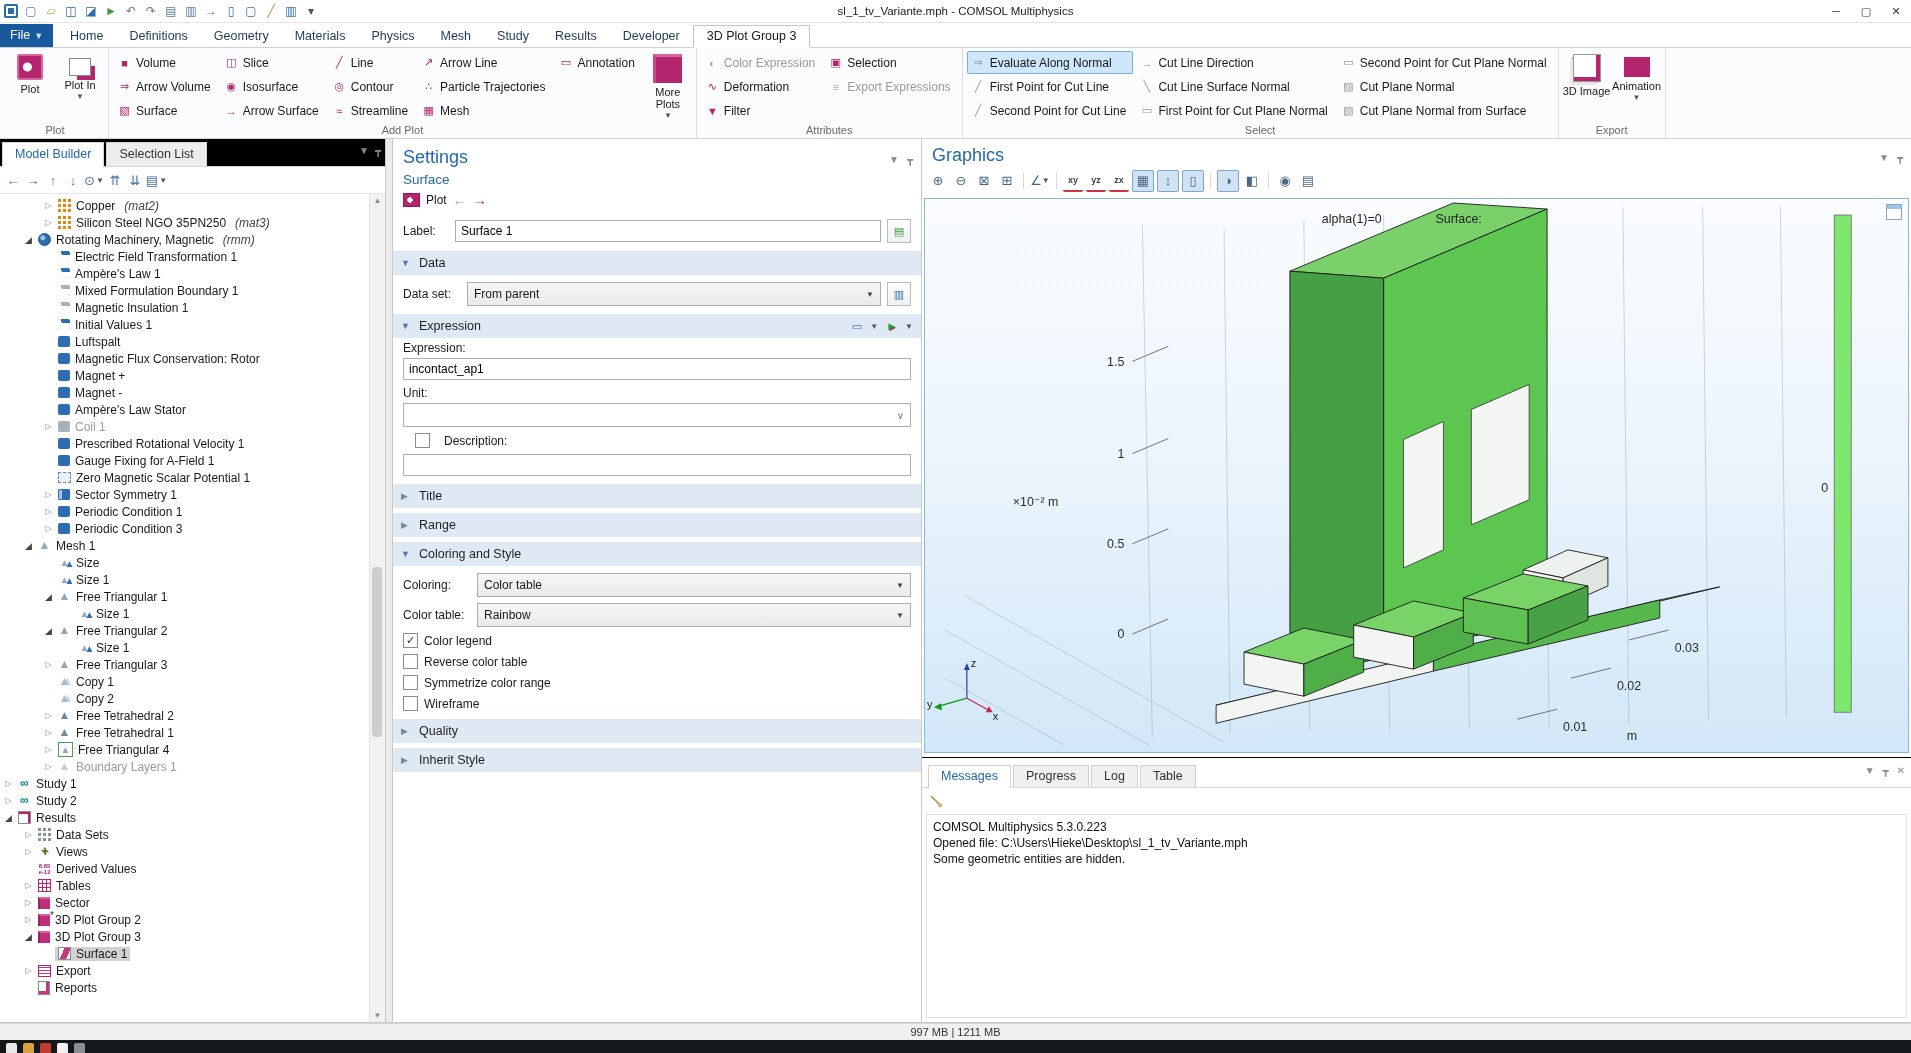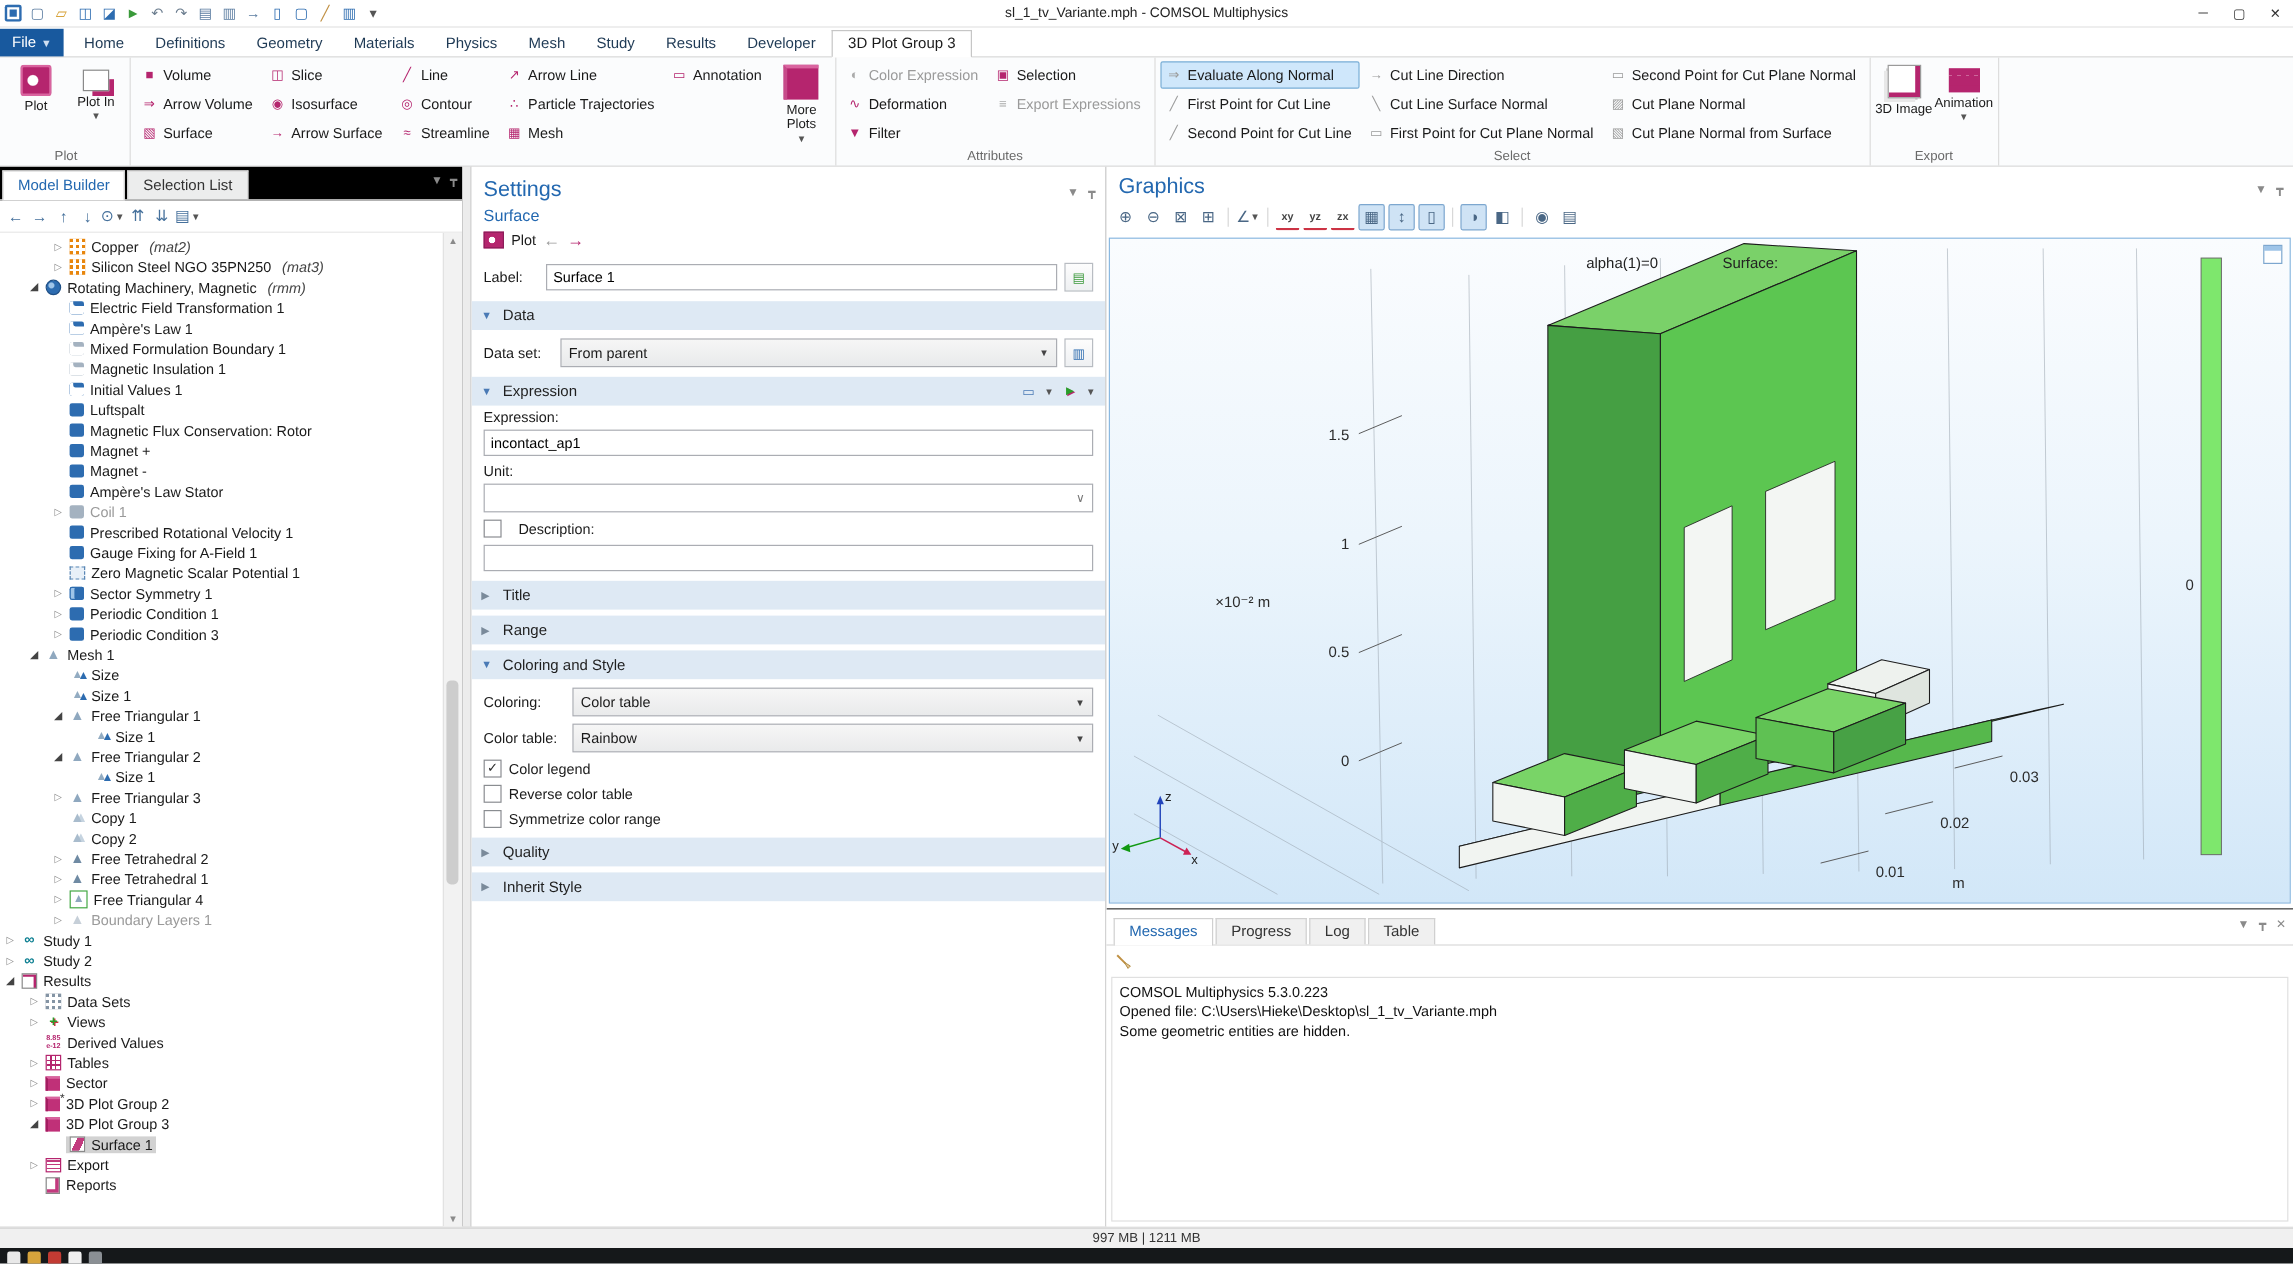--- a/index.html
+++ b/index.html
@@ -281,20 +281,21 @@
             <div class="sitem">
               <span class="sicon">▭</span>
               <span>Annotation</span>
             </div>
           </div>
           <div class="bigbtn">
             <span class="bigicon more-plots-icon"></span>
             <div class="biglabel">More Plots<div class="dropmark">▼</div></div>
           </div>
         </div>
+        <div class="rglabel">Add Plot</div>
       </div>
       <div class="rgroup">
         <div class="rgitems">
           <div class="rcol">
             <div class="sitem dis">
               <span class="sicon">◐</span>
               <span>Color Expression</span>
             </div>
             <div class="sitem">
               <span class="sicon">∿</span>
@@ -797,21 +798,21 @@
       </div>
       <div class="frow" style="padding-bottom:0">
         <span>Unit:</span>
       </div>
       <div class="frow">
         <span class="combo">
           <span></span>
           <span class="ddarr">∨</span>
         </span>
       </div>
-      <div class="cbrow" style="padding-left:10px">
+      <div class="cbrow" style="padding-left:22px">
         <span class="cb"></span>
         <span style="margin-left:8px">Description:</span>
       </div>
       <div class="frow">
         <input class="tinput" value="" style="">
       </div>
 
       <div class="sechead">
         <span class="secarr closed">▶</span>
         <span class="sectitle">Title</span>
@@ -844,20 +845,24 @@
             <span class="cb">✓</span>
             <span>Color legend</span>
           </div>
           <div class="cbrow">
             <span class="cb"></span>
             <span>Reverse color table</span>
           </div>
           <div class="cbrow">
             <span class="cb"></span>
             <span>Symmetrize color range</span>
+          </div>
+          <div class="cbrow">
+            <span class="cb"></span>
+            <span>Wireframe</span>
           </div>
         </div>
 
       <div class="sechead">
         <span class="secarr closed">▶</span>
         <span class="sectitle">Quality</span>
       </div>
       <div class="sechead">
         <span class="secarr closed">▶</span>
         <span class="sectitle">Inherit Style</span>

